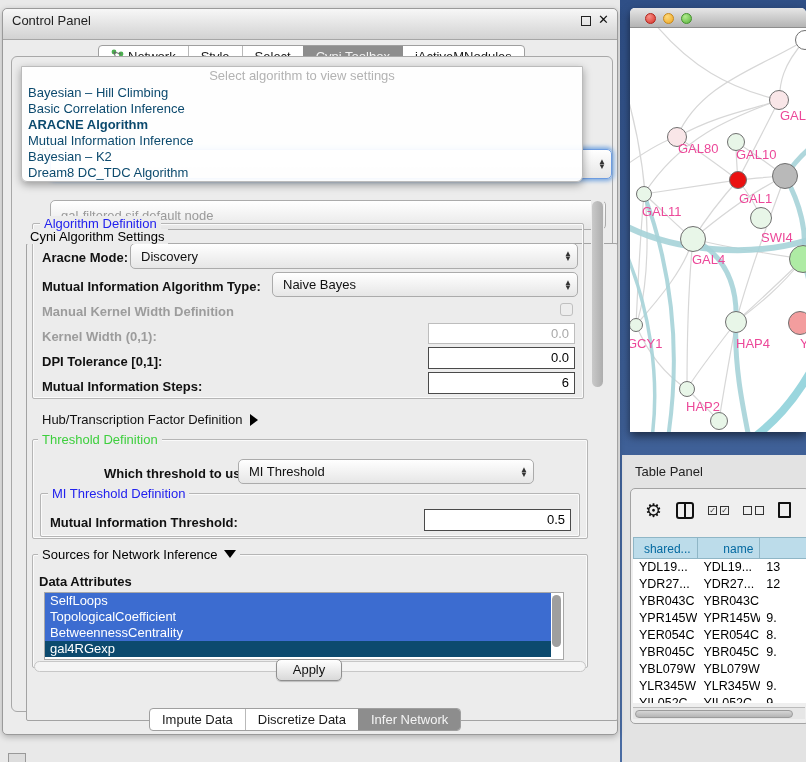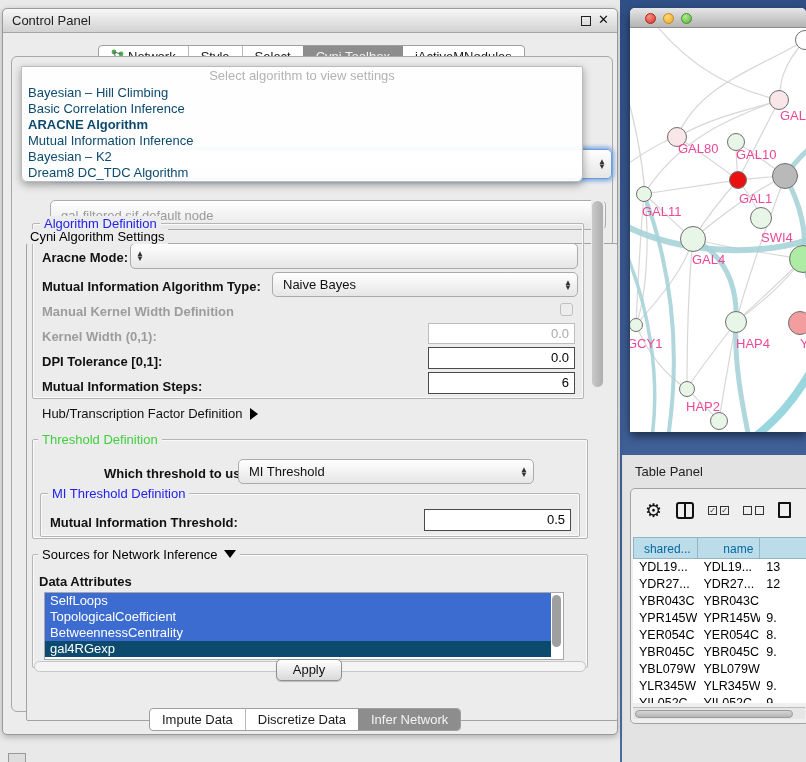--- a/index.html
+++ b/index.html
@@ -9,21 +9,21 @@
 
   
   .desktop-blue { position:absolute; left:620px; top:0; width:186px; height:762px;
     background:linear-gradient(#2f4f86,#4a6ca3); }
   .table-region { position:absolute; left:622px; top:455px; width:184px; height:307px; background:#e3e3e3; }
 
   
   .cp-window { position:absolute; left:2px; top:8px; width:616px; height:727px;
     background:#ececec; border:1px solid #9a9a9a; border-radius:5px;
     box-shadow:0 2px 6px rgba(0,0,0,.25); }
-  .cp-titlebar { position:absolute; left:0; top:0; right:0; height:24px;
+  .cp-titlebar { position:absolute; left:0; top:0; right:0; height:31px;
     background:linear-gradient(#f7f7f7,#d2d2d2); border-bottom:1px solid #a6a6a6;
     border-radius:5px 5px 0 0; }
   .cp-title { position:absolute; left:9px; top:4px; font-size:13px; color:#222; }
   .win-restore { position:absolute; right:26px; top:7px; width:10px; height:10px; border:1.5px solid #222; }
   .win-close { position:absolute; right:8px; top:3px; font-size:13px; font-weight:bold; color:#111; }
 
   
   .seg { position:absolute; display:flex; background:#fff; border:1px solid #9f9f9f;
     border-radius:4px; overflow:hidden; height:23px; }
   .seg-item { display:flex; align-items:center; gap:4px; padding:0 12px; font-size:13px;
@@ -57,21 +57,21 @@
   .settings { position:absolute; left:14px; top:186px; width:592px; height:478px;
     background:#ececec; border:1px solid #a3a3a3; border-radius:2px; }
   .legend { position:absolute; background:#ececec; padding:0 4px; font-size:13px; z-index:2; white-space:nowrap; }
   .legend.blue { color:#2222ee; }
   .legend.green { color:#3ecf3e; }
   .groupbox { position:absolute; border:1px solid #b5b5b5; border-radius:2px;
     box-shadow:inset 0 0 0 1px #fafafa; }
 
   .flabel { position:absolute; font-size:13px; font-weight:bold; color:#111; white-space:nowrap; }
   .flabel.disabled { color:#9c9c9c; }
-  .flabel.plain { font-weight:normal; }
+  .flabel.plain { font-weight:normal;margin-top:6px; }
   .tri-right { display:inline-block; width:0; height:0; border-left:8px solid #000;
     border-top:6px solid transparent; border-bottom:6px solid transparent; vertical-align:-2px; margin-left:8px; }
   .tri-down { display:inline-block; width:0; height:0; border-top:8px solid #000;
     border-left:6px solid transparent; border-right:6px solid transparent; vertical-align:1px; margin-left:6px; }
 
   .tfield { position:absolute; background:#fff; font-size:13px; text-align:right;
     padding:2px 5px 0 0; color:#000; }
   .tfield.strong { border:1.5px solid #4a4a4a; }
   .tfield.dim { border:1px solid #bdbdbd; color:#a9a9a9; }
   .checkbox { position:absolute; width:13px; height:13px; border:1px solid #bfbfbf;
@@ -193,20 +193,21 @@
       </div>
 
       <div class="settings"></div>
       <span class="legend" style="left:14px; top:172px;">Cyni Algorithm Settings</span>
 
       <div class="groupbox" style="left:20px; top:166px; width:552px; height:176px;"></div>
       <span class="legend blue" style="left:28px; top:159px;">Algorithm Definition</span>
 
       <span class="flabel" style="left:30px; top:193px;">Aracne Mode:</span>
       <div class="combo" style="left:118px; top:186px; width:448px; height:26px;">
+        <span class="val">Discovery</span>
         <span class="stepper">▲<br>▼</span>
       </div>
 
       <span class="flabel" style="left:30px; top:222px;">Mutual Information Algorithm Type:</span>
       <div class="combo" style="left:260px; top:215px; width:306px; height:25px;">
         <span class="val">Naive Bayes</span>
         <span class="stepper">▲<br>▼</span>
       </div>
 
       <span class="flabel disabled" style="left:30px; top:247px;">Manual Kernel Width Definition</span>

